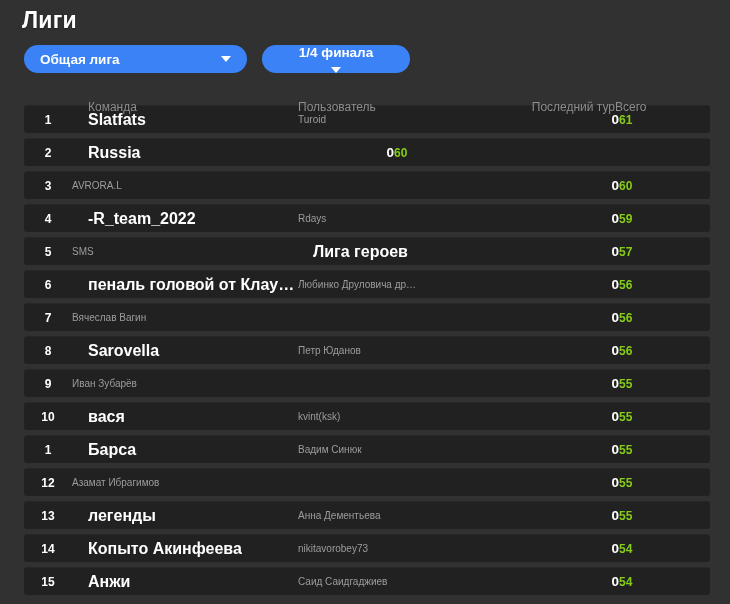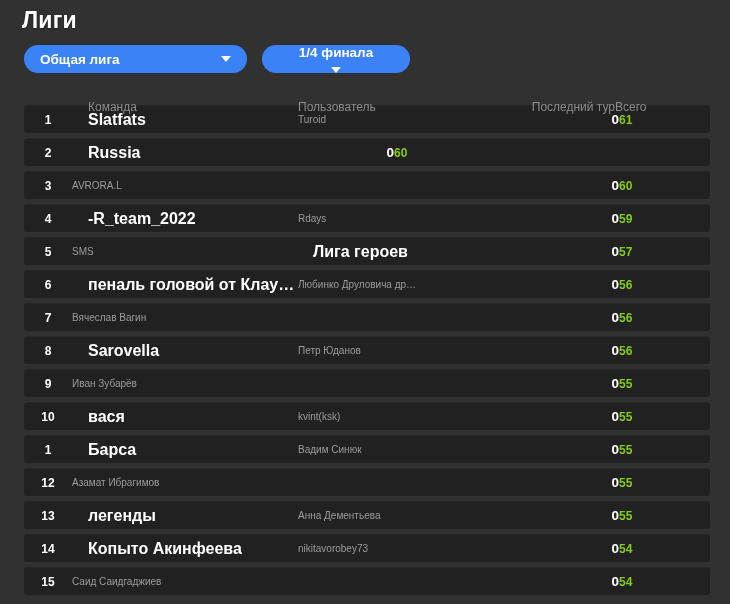--- a/index.html
+++ b/index.html
@@ -228,19 +228,20 @@
   <div class="row">
     <span class="cell rank">14</span>
     <span class="cell team">Копыто Акинфеева</span>
     <span class="cell user">nikitavorobey73</span>
     <span class="cell last">0</span>
     <span class="cell total">54</span>
   </div>
 
   <div class="row">
     <span class="cell rank">15</span>
+    <span class="cell team">Анжи</span>
     <span class="cell user">Саид Саидгаджиев</span>
     <span class="cell last">0</span>
     <span class="cell total">54</span>
   </div>
 </div>
 
 </div>
 
 </body></html>

